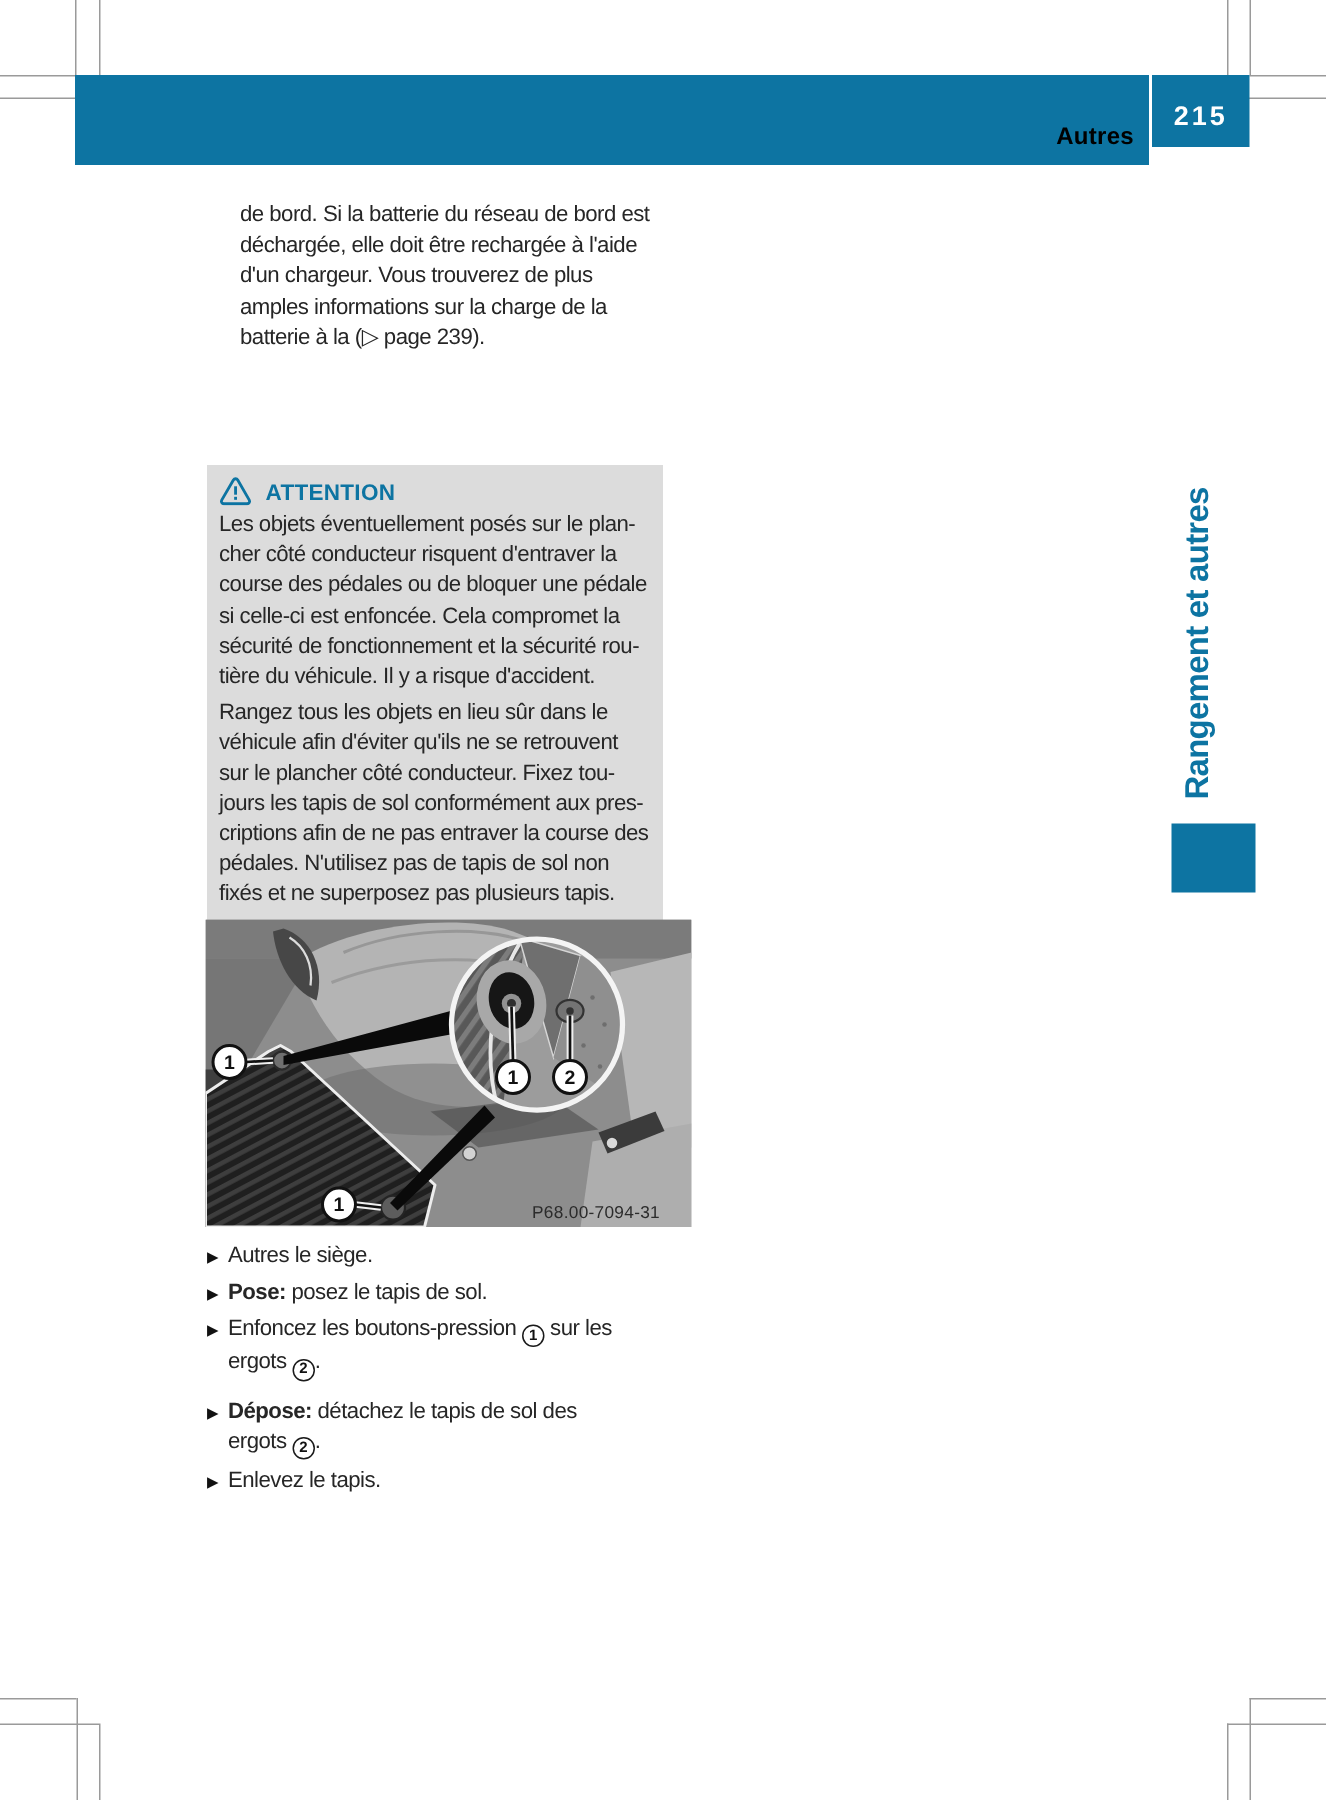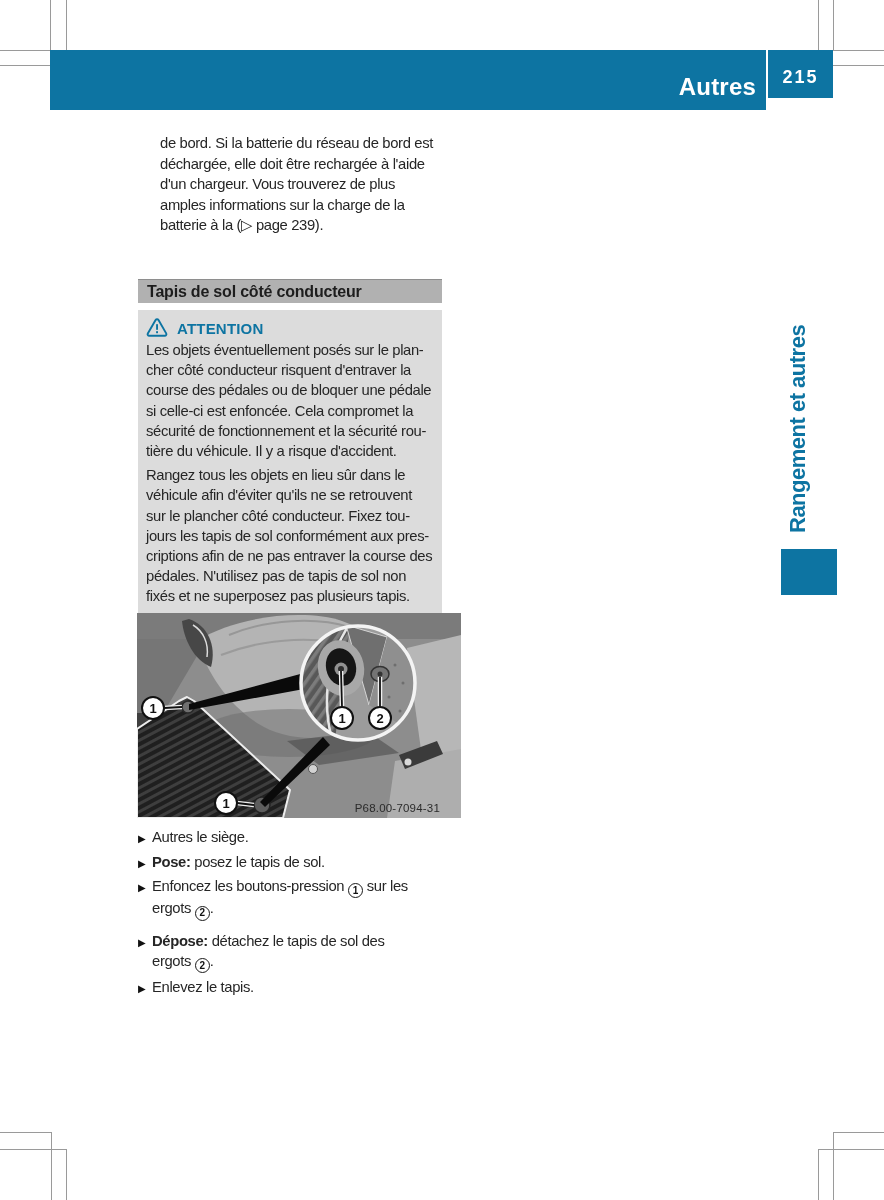--- a/index.html
+++ b/index.html
@@ -9,21 +9,21 @@
   .page { position:absolute; inset:0; background:#fff; }
 
   
   .mark { position:absolute; background:#9a9a9a; }
   .mark.h { height:1px; }
   .mark.v { width:1px; }
 
   
   .header-bar { position:absolute; left:50px; top:50px; width:716px; height:60px;
                 background:#0d74a2; display:flex; align-items:flex-end; justify-content:flex-end; }
-  .header-section { color:#ffffff; font-weight:bold; font-size:24px; padding:0 10px 9px 0; letter-spacing:0.2px; }
+  .header-section { color:#000000; font-weight:bold; font-size:16px; padding:0 10px 9px 0; letter-spacing:0.2px; }
   .header-pagebox { position:absolute; left:768px; top:50px; width:65px; height:48px;
                     background:#0d74a2; display:flex; align-items:flex-end; justify-content:center; }
   .header-pagenum { color:#ffffff; font-weight:bold; font-size:18px; padding-bottom:10px; letter-spacing:2px; }
 
   
   .bodytext { font-size:14.8px; line-height:20.5px; letter-spacing:-0.35px; white-space:pre; color:#262626; }
   .intro { position:absolute; left:160px; top:133px; }
 
   .section-bar { position:absolute; left:138px; top:279px; width:304px; height:24px;
                  background:#b1b1b1; border-top:1px solid #8e8e8e; display:flex; align-items:center; }
@@ -90,23 +90,20 @@
   <div class="header-pagebox">
     <span class="header-pagenum">215</span>
   </div>
 
   <div class="bodytext intro">de bord. Si la batterie du réseau de bord est
 déchargée, elle doit être rechargée à l'aide
 d'un chargeur. Vous trouverez de plus
 amples informations sur la charge de la
 batterie à la (▷ page 239).</div>
 
-  <div class="section-bar">
-    <span class="section-title">Tapis de sol côté conducteur</span>
-  </div>
 
   <div class="warning-box">
     <div class="warning-head">
       <svg width="22" height="19" viewBox="0 0 22 19">
         <path d="M 9.6,2 a 1.7,1.7 0 0 1 2.9,0 L 20.2,15.4 a 1.6,1.6 0 0 1 -1.45,2.4 L 3.25,17.8 a 1.6,1.6 0 0 1 -1.45,-2.4 Z" fill="none" stroke="#0d74a2" stroke-width="1.9"></path>
         <rect x="10.1" y="6.2" width="1.9" height="5.6" fill="#0d74a2"></rect>
         <rect x="10.1" y="13.2" width="1.9" height="2.0" fill="#0d74a2"></rect>
       </svg>
       <span class="warning-label">ATTENTION</span>
     </div>

